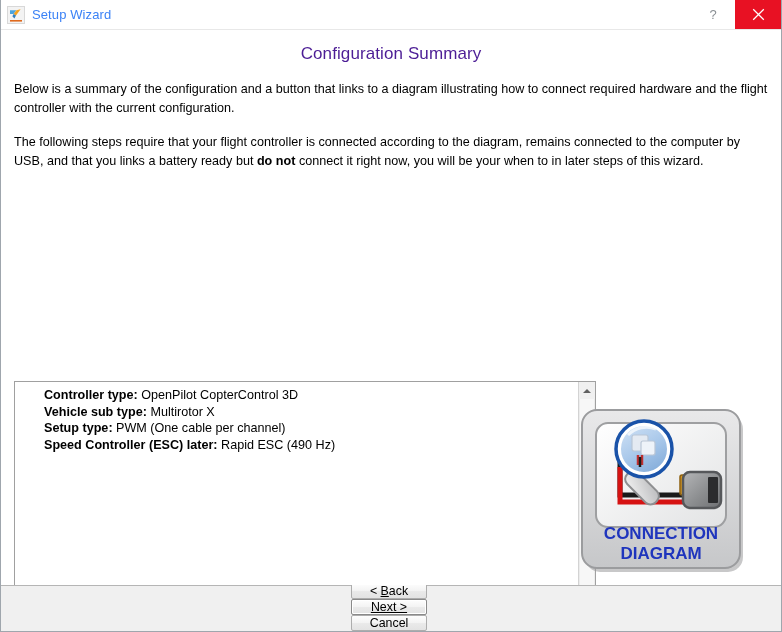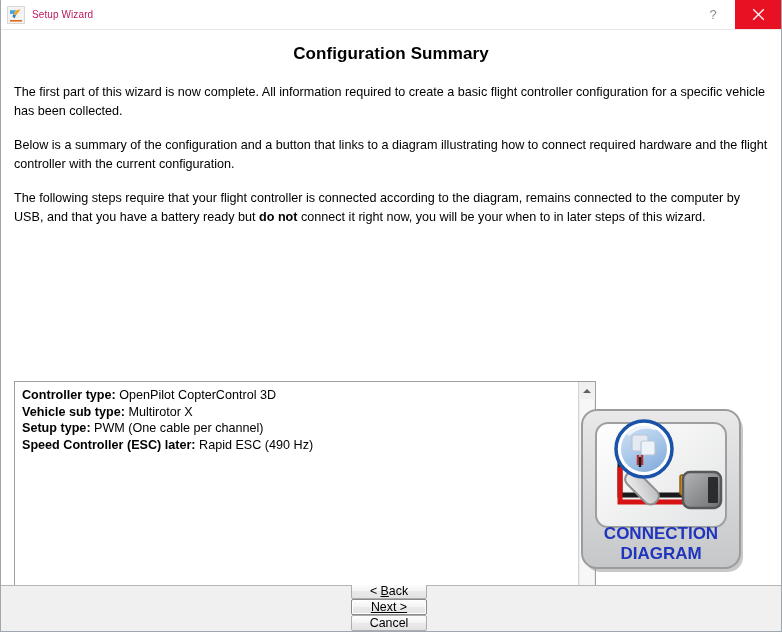--- a/index.html
+++ b/index.html
@@ -46,22 +46,22 @@
     min-width: 0;
   }
   .app-icon {
     width: 18px;
     height: 18px;
     margin-right: 7px;
     flex: none;
     position: relative;
   }
   .title-text {
-    font-size: 10px;
-    color: #be185d;
+    font-size: 13px;
+    color: #3b82f6;
     letter-spacing: 0.1px;
     white-space: nowrap;
   }
   .title-buttons {
     display: flex;
     align-items: stretch;
   }
   .help-btn {
     width: 44px;
     display: flex;
@@ -84,22 +84,22 @@
   .content {
     flex: 1;
     position: relative;
     padding: 0 13px;
     box-sizing: border-box;
     overflow: hidden;
   }
   .page-title {
     text-align: center;
     font-size: 17px;
-    font-weight: bold;
-    color: #000000;
+    font-weight: normal;
+    color: #4c1d95;
     margin-top: 14px;
     margin-bottom: 0;
     letter-spacing: 0.1px;
   }
   .para {
     font-size: 12.6px;
     line-height: 1.47;
     color: #000000;
     margin: 0;
   }
@@ -124,20 +124,21 @@
     height: 226px;
     box-sizing: border-box;
     background: #ffffff;
     border: 1px solid #a0a0a0;
     display: flex;
   }
   .summary-inner {
     flex: 1;
     padding: 5px 6px 5px 7px;
     overflow: hidden;
+    margin-left: 22px;
   }
   .summary-line {
     font-size: 12.6px;
     line-height: 16.5px;
     color: #000000;
     white-space: nowrap;
   }
   .summary-line .lbl { font-weight: bold; }
   .summary-line .val { font-weight: normal; }
 
@@ -244,25 +245,24 @@
           <path d="M1.2 1.2 L11.8 11.8 M11.8 1.2 L1.2 11.8" stroke="#ffffff" stroke-width="1.25" fill="none"></path>
         </svg>
       </div>
     </div>
   </div>
 
   <div class="content">
 
     <div class="page-title">Configuration Summary</div>
 
-    <p class="para p1">The first part of this wizard is now complete. All information required to create a basic flight controller configuration for a specific vehicle has been collected.</p>
 
     <p class="para p2">Below is a summary of the configuration and a button that links to a diagram illustrating how to connect required hardware and the flight controller with the current configuration.</p>
 
-    <p class="para p3"><span>The following steps require that your flight controller is connected according to the diagram, remains connected to the computer by USB, and that you have a battery ready but </span><b>do not</b><span> connect it right now, you will be your when to in later steps of this wizard.</span></p>
+    <p class="para p3"><span>The following steps require that your flight controller is connected according to the diagram, remains connected to the computer by USB, and that you links a battery ready but </span><b>do not</b><span> connect it right now, you will be your when to in later steps of this wizard.</span></p>
 
     <div class="summary-row">
 
       <div class="summary-box">
         <div class="summary-inner">
           <div class="summary-line">
             <span class="lbl">Controller type:</span>
             <span class="val">OpenPilot CopterControl 3D</span>
           </div>
           <div class="summary-line">

